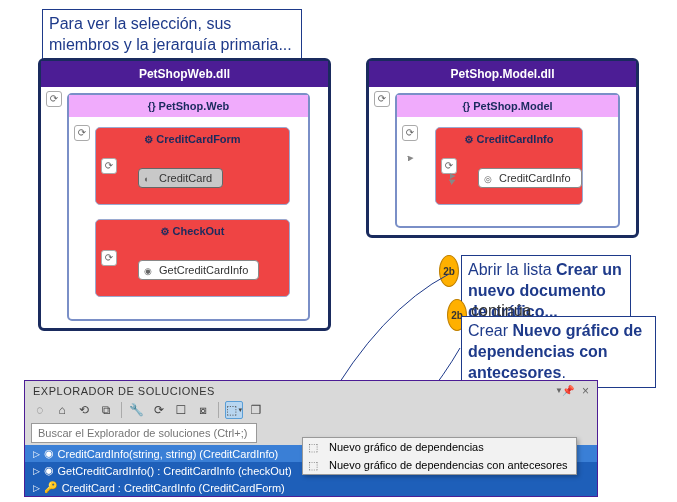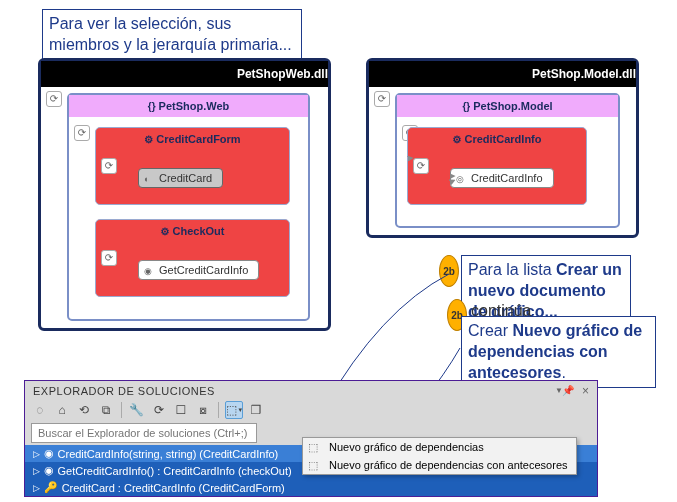--- a/index.html
+++ b/index.html
@@ -1,21 +1,21 @@
 <!DOCTYPE html>
 <html><head>
 <meta charset="utf-8">
 <style>
 *{box-sizing:border-box;margin:0;padding:0;font-family:"Segoe UI",Arial,sans-serif}
 body{background:#fff;width:677px;height:502px;position:relative;overflow:hidden}
 .hint{position:absolute;border:1px solid #1e3a8a;background:#fff;color:#1e3a8a;font-size:16px;padding:4px 6px;line-height:1.3}
 .hint b{font-weight:700}
 .badge{position:absolute;width:20px;height:32px;border-radius:50%;background:#ffb000;border:1px solid #c08000;color:#333;font-size:10px;font-weight:700;display:flex;align-items:center;justify-content:center}
 .assembly{position:absolute;border:3px solid #1a2b5e;border-radius:6px;background:#fff}
-.assembly-hdr{background:#000000;color:#fff;font-size:12px;font-weight:700;text-align:right;padding:6px 0}
+.assembly-hdr{background:#4c1d95;color:#fff;font-size:12px;font-weight:700;text-align:center;padding:6px 0}
 .ns{position:absolute;border:2px solid #7a8fc7;border-radius:5px;background:#fff}
 .ns-hdr{background:#f0abfc;color:#1a2b5e;font-size:11px;font-weight:700;text-align:center;padding:5px 12px}
 .cls{position:absolute;border:1px solid #9aa9d0;border-radius:5px;background:#ef4444}
 .cls-hdr{color:#1a2b5e;font-size:11px;font-weight:700;text-align:center;padding:5px 0}
 .member{position:absolute;border:1px solid #888;border-radius:4px;background:#fff;font-size:11px;padding:3px 10px 3px 20px;color:#333}
 .member.sel{background:#c8c8c8;border-color:#666}
 .chev{position:absolute;width:16px;height:16px;border:1px solid #aaa;border-radius:3px;background:#fff;font-size:10px;text-align:center;line-height:14px;color:#666}
 .ico{font-size:10px;margin-right:3px}
 .se{position:absolute;left:24px;bottom:5px;width:574px;border:1px solid #4c1d95;background:#d9d9d9}
 .se-title{font-size:11px;color:#333;padding:4px 8px 2px;letter-spacing:.5px}
@@ -60,42 +60,42 @@
     </div>
   </div>
 </div>
 
 <div class="assembly" style="left:366px;top:58px;width:273px;height:180px">
   <div class="assembly-hdr">PetShop.Model.dll</div>
   <div class="chev" style="left:5px;top:30px">⟳</div>
   <div class="ns" style="left:26px;top:32px;width:225px;height:135px">
     <div class="ns-hdr"><span class="ico">{}</span><span>PetShop.Model</span></div>
     <div class="chev" style="left:5px;top:30px">⟳</div>
-    <div class="cls" style="left:10px;top:32px;width:180px;height:78px">
+    <div class="cls" style="left:38px;top:32px;width:148px;height:78px">
       <div class="cls-hdr"><span class="ico">⚙</span><span>CreditCardInfo</span></div>
       <div class="chev" style="left:5px;top:30px">⟳</div>
       <div class="member" style="left:42px;top:40px"><span class="cico">◎</span><span>CreditCardInfo</span></div>
     </div>
   </div>
 </div>
 
 <svg class="conn" width="677" height="502">
   <defs>
       <marker id="ah" viewBox="0 0 10 10" refX="9" refY="5" markerWidth="6" markerHeight="6" orient="auto">
         <path d="M0,0 L10,5 L0,10 z" fill="#888"></path>
       </marker>
     </defs>
   <line x1="221" y1="177" x2="413" y2="158" marker-end="url(#ah)"></line>
   <line x1="221" y1="183" x2="455" y2="176" marker-end="url(#ah)"></line>
   <line x1="255" y1="274" x2="455" y2="180" marker-end="url(#ah)"></line>
 </svg>
 
 <div class="badge" style="left:439px;top:255px">2b</div>
 <div class="hint" style="left:461px;top:255px;width:170px">
-  <span>Para la lista </span><b>Crear un nuevo documento de gráfico...</b>
+  <span>Abrir la lista </span><b>Crear un nuevo documento de gráfico...</b>
 </div>
 
 <div class="badge" style="left:447px;top:299px">2b</div>
 <span style="position:absolute;left:471px;top:302px;font-size:16px;color:#333">continúa</span>
 <div class="hint" style="left:461px;top:316px;width:195px">
   <span>Crear </span><b>Nuevo gráfico de dependencias con antecesores</b><span>.</span>
 </div>
 
 <svg class="conn" width="677" height="502">
   <path d="M 449 274 Q 380 310 324 408" stroke="#1e3a8a" stroke-width="1" fill="none"></path>

